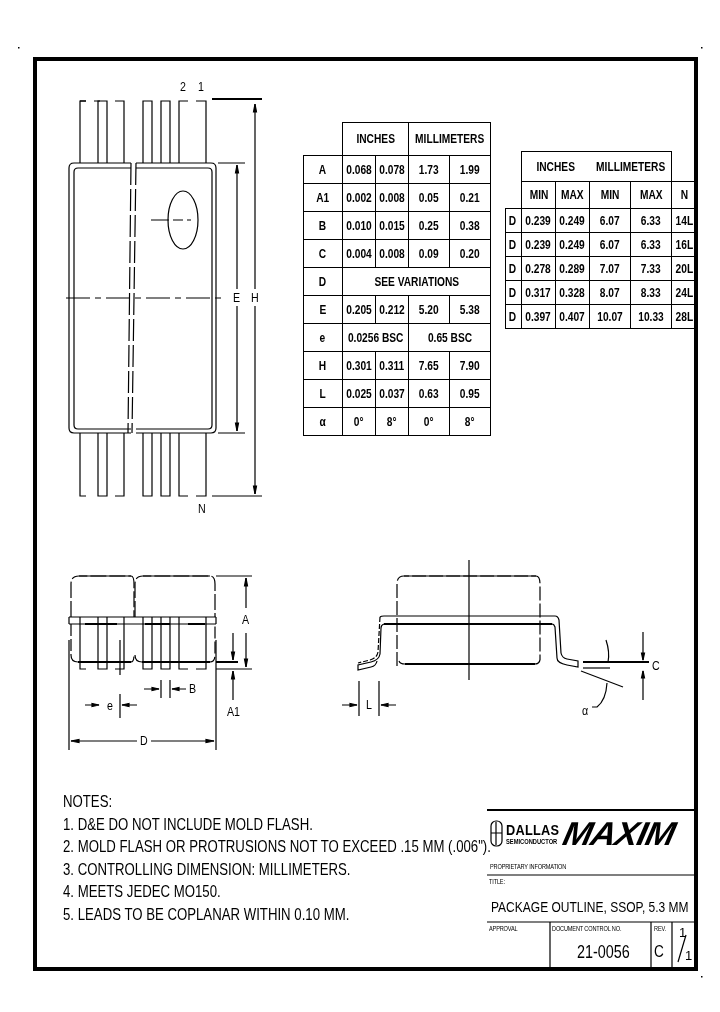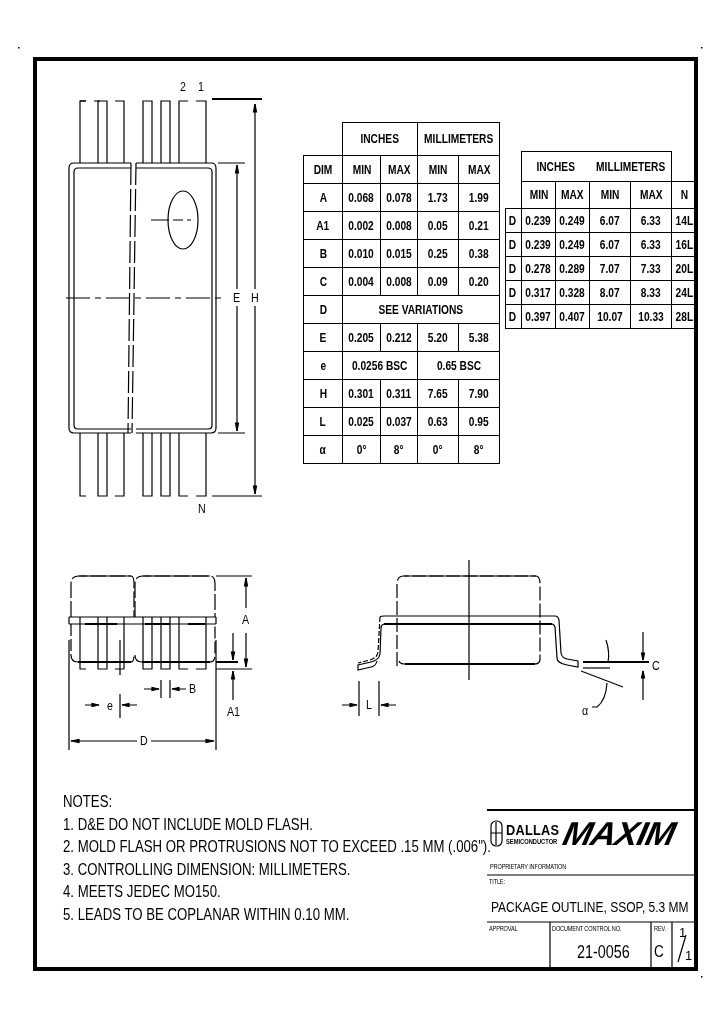--- a/index.html
+++ b/index.html
@@ -209,27 +209,20 @@
 <div class="lbl" style="left:582px;top:704px;">α</div>
 
 <table id="t1" class="dim">
   <tbody>
       <tr class="h1">
     <td class="c0 nb" style="border-bottom:1.3px solid #000;border-right:1.3px solid #000;"></td>
     <td colspan="2"><span>INCHES</span></td>
     <td colspan="2"><span>MILLIMETERS</span></td>
   </tr>
   <tr>
-    <td class="c0"><span>DIM</span></td>
-    <td class="c1"><span>MIN</span></td>
-    <td class="c2"><span>MAX</span></td>
-    <td class="c3"><span>MIN</span></td>
-    <td class="c4"><span>MAX</span></td>
-  </tr>
-  <tr>
     <td><span>A</span></td>
     <td><span>0.068</span></td>
     <td><span>0.078</span></td>
     <td><span>1.73</span></td>
     <td><span>1.99</span></td>
   </tr>
   <tr>
     <td><span>A1</span></td>
     <td><span>0.002</span></td>
     <td><span>0.008</span></td>

